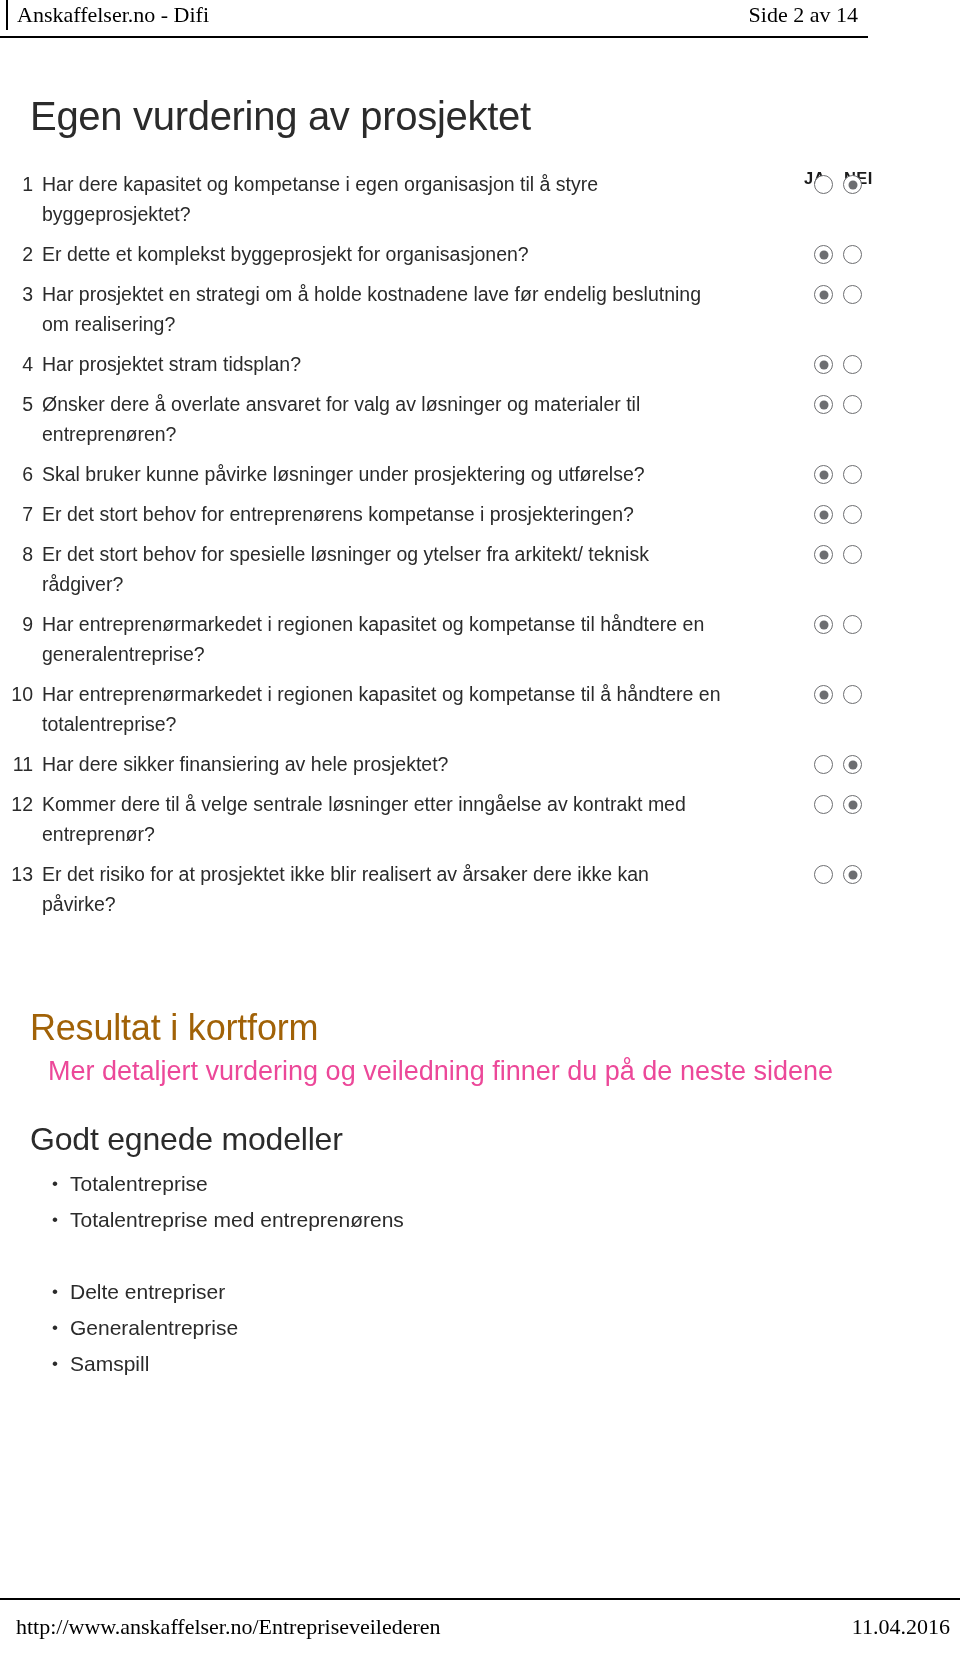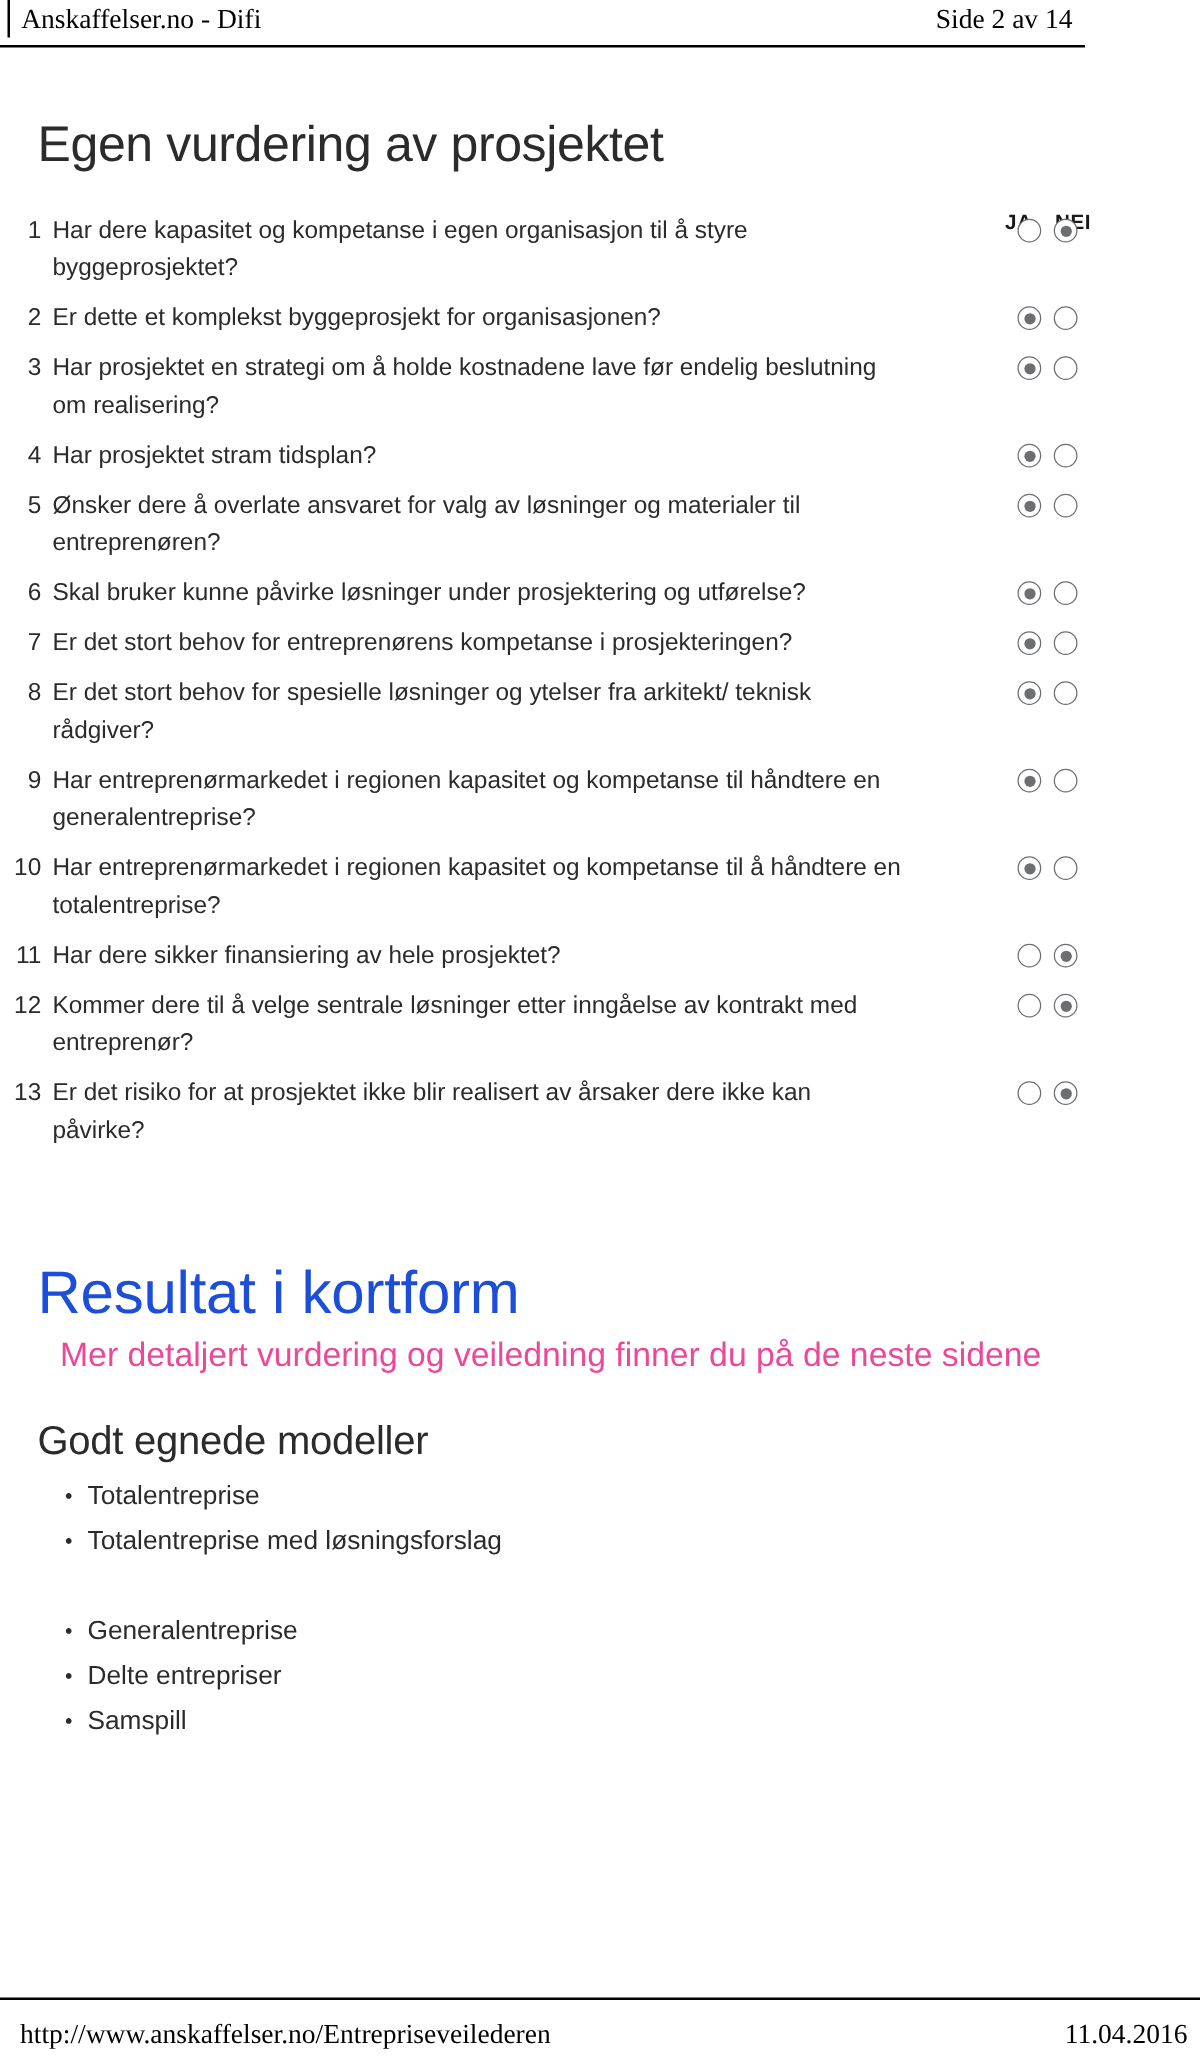--- a/index.html
+++ b/index.html
@@ -143,23 +143,23 @@
     height: 9px;
     border-radius: 50%;
     background: #6d6e71;
   }
 
   
   .results {
     margin: 78px 0 0 30px;
   }
   .h-result {
-    font-size: 48px;
+    font-size: 36px;
     font-weight: 300;
-    color: #1d4ed8;
+    color: #a16207;
     margin: 0 0 6px 0;
     letter-spacing: -0.2px;
   }
   .result-sub {
     font-size: 27px;
     line-height: 32px;
     color: #ec4899;
     margin: 0 0 34px 18px;
   }
   .h-group {
@@ -336,28 +336,28 @@
   </section>
 
   <section class="results">
     <h2 class="h-result">Resultat i kortform</h2>
     <p class="result-sub">Mer detaljert vurdering og veiledning finner du på de neste sidene</p>
 
     <div>
       <h3 class="h-group">Godt egnede modeller</h3>
       <ul class="bullets">
         <li>Totalentreprise</li>
-        <li>Totalentreprise med løsningsforslag</li>
+        <li>Totalentreprise med entreprenørens</li>
       </ul>
     </div>
 
     <div>
       <ul class="bullets">
+        <li>Delte entrepriser</li>
         <li>Generalentreprise</li>
-        <li>Delte entrepriser</li>
         <li>Samspill</li>
       </ul>
     </div>
   </section>
 
 </div>
 
 <div class="page-footer">
   <div>http://www.anskaffelser.no/Entrepriseveilederen</div>
   <div>11.04.2016</div>

